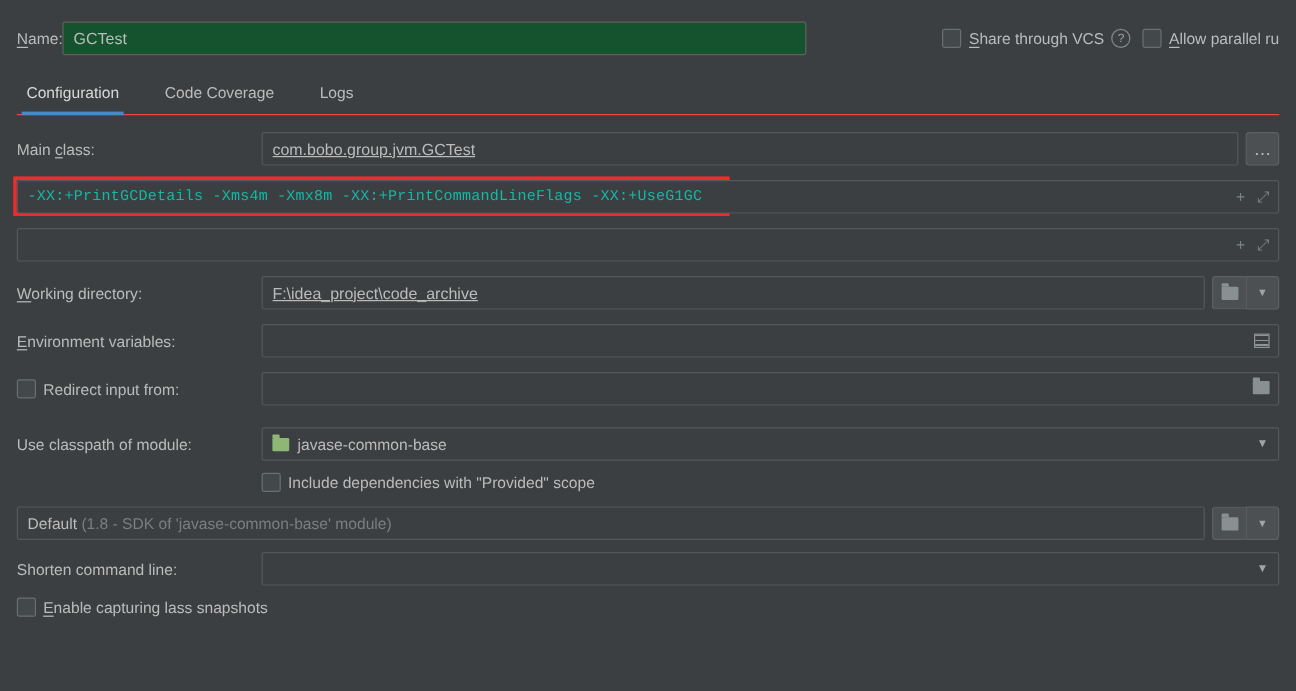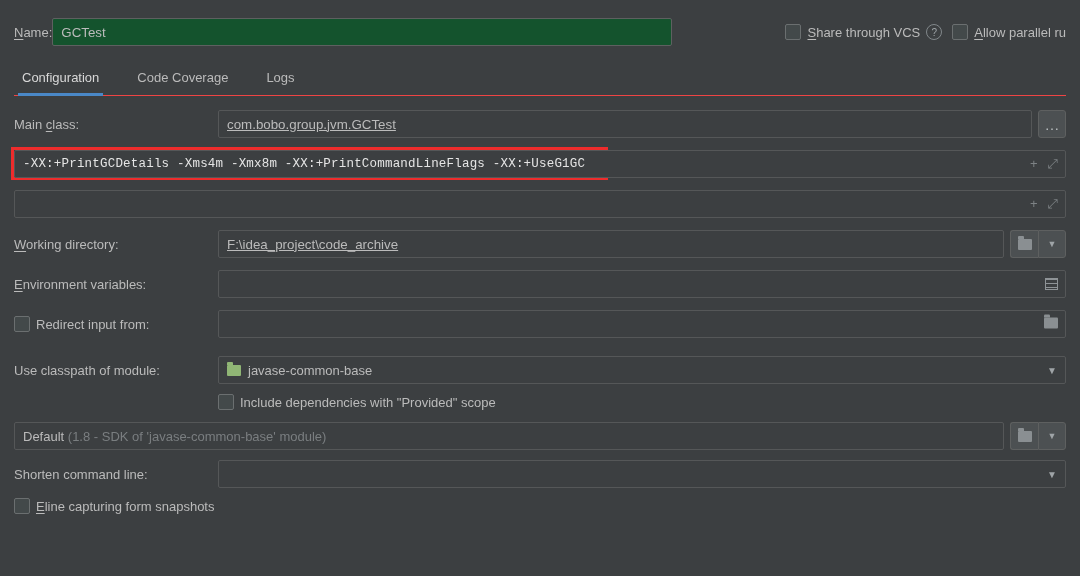--- a/index.html
+++ b/index.html
@@ -94,21 +94,21 @@
     display: flex; align-items: center; justify-content: center;
     color: #9fa4a7; cursor: pointer;
   }
   .split-btn .seg:first-child { border-radius: 3px 0 0 3px; border-right: none; }
   .split-btn .seg:last-child { border-radius: 0 3px 3px 0; }
   .icons-right {
     position: absolute; right: 8px; top: 50%; transform: translateY(-50%);
     display: flex; gap: 10px; color: #7d8285;
   }
   .icons-right span { font-size: 13px; cursor: pointer; }
-  .mono { font-family: "Consolas", "Courier New", monospace; font-size: 12.5px; color: #e5e5e5; letter-spacing: 0.2px;}
+  .mono { font-family: "Consolas", "Courier New", monospace; font-size: 12.5px; color: #14b8a6; letter-spacing: 0.2px;}
   .highlight-box {
     position: relative;
     flex: 1;
   }
   .highlight-box .input { width: 100%; }
   .redframe {
     position: absolute; top: -3px; left: -3px;
     width: 597px; height: 33px;
     border: 3px solid #ee2c2c;
     pointer-events: none;
@@ -285,18 +285,18 @@
       <div class="field-wrap">
         <div class="sel">
           <span class="caret">▼</span>
         </div>
       </div>
     </div>
 
     <div class="form-row">
       <span class="chk-row">
         <span class="checkbox"></span>
-        <span><span class="mn">E</span><span>line capturing form snapshots</span></span>
+        <span><span class="mn">E</span><span>nable capturing lass snapshots</span></span>
       </span>
     </div>
 
   </div>
 </div>
 
 </body></html>

